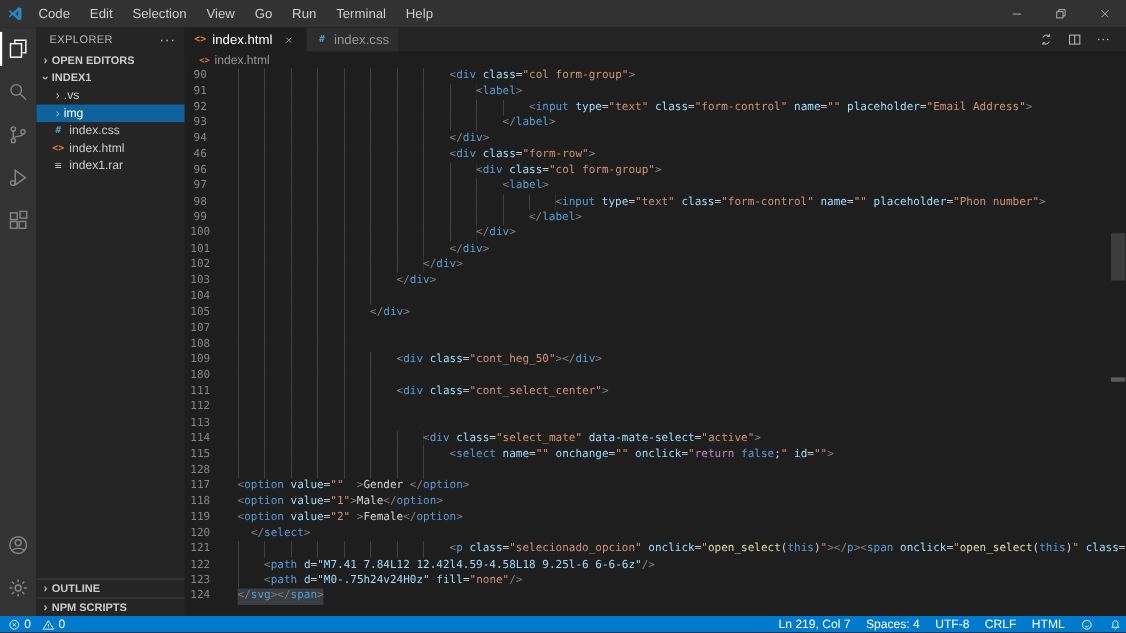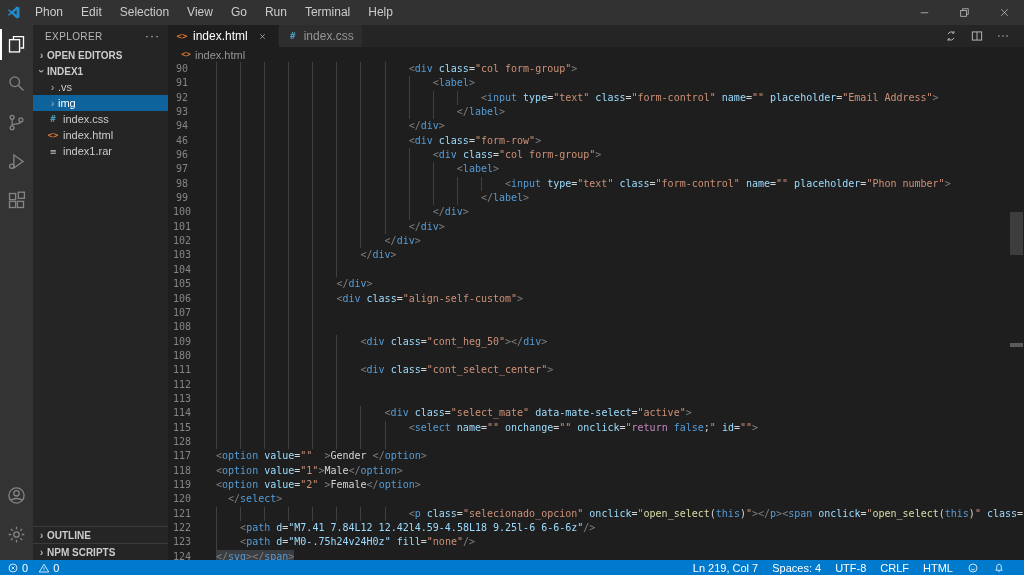--- a/index.html
+++ b/index.html
@@ -79,39 +79,39 @@
   .tk-e{color:var(--sx-plain);} .tk-s{color:var(--sx-string);} .tk-sb{color:var(--sx-stralt);}
   .tk-k{color:var(--sx-kw);} .tk-c{color:var(--sx-const);} .tk-f{color:var(--sx-fn);} .tk-x{color:var(--sx-plain);}
   .scroll-thumb{position:absolute;right:1px;width:13px;background:rgba(121,121,121,0.35);}
   .scroll-mark{position:absolute;right:1px;width:13px;background:#5a5a5a;}
 
   
   .statusbar{position:absolute;left:0;bottom:0;width:1024px;height:15px;background:var(--c-statusbar);
              display:flex;align-items:center;justify-content:space-between;font-size:11px;color:#ffffff;}
   .status-left,.status-right{display:flex;align-items:center;height:100%;}
   .status-left{padding-left:7px;}
-  .status-right{padding-right:19px;}
+  .status-right{padding-right:4px;}
   .st-item{display:flex;align-items:center;margin-right:10px;white-space:nowrap;}
   .status-right .st-item{margin:0 0 0 14px;}
   .st-item svg{width:12px;height:12px;fill:none;stroke:currentColor;stroke-width:1.6;margin-right:3px;}
   .status-right .st-item svg{margin:0;}
 </style>
 </head>
 <body>
 
 <div class="app" style="--c-titlebar: #323233; --c-activitybar: #333333; --c-sidebar: #252526; --c-editor: #1e1e1e; --c-tabbar: #252526; --c-tab-inactive: #2d2d2d; --c-statusbar: #007acc; --c-selection: #0e639c; --c-lnum: #858585; --c-guide: #404040; --sx-bracket: #808080; --sx-tag: #569cd6; --sx-attr: #9cdcfe; --sx-string: #ce9178; --sx-stralt: #9cdcfe; --sx-kw: #c586c0; --sx-const: #569cd6; --sx-fn: #dcdcaa; --sx-plain: #d4d4d4; --ic-css: #519aba; --ic-html: #e37933; --ic-archive: #c5c5c5;">
 
   <div class="titlebar">
     <span class="logo">
       <svg width="15" height="15" viewBox="0 0 24 24">
           <path fill="#2489ca" d="M17.2 2.4L21.6 4v16L17.2 21.6 9 13.9l-4.3 3.3-1.6-1 3.7-4.2-3.7-4.2 1.6-1L9 10.1l8.2-7.7zM17 8l-4.5 4L17 16V8z"></path>
         </svg>
     </span>
     <div class="menus">
-        <span class="menu-item">Phon</span>
+        <span class="menu-item">Code</span>
         <span class="menu-item">Edit</span>
         <span class="menu-item">Selection</span>
         <span class="menu-item">View</span>
         <span class="menu-item">Go</span>
         <span class="menu-item">Run</span>
         <span class="menu-item">Terminal</span>
         <span class="menu-item">Help</span>
       </div>
     <div class="wincontrols">
         <span class="winbtn">
@@ -286,21 +286,20 @@
           <div class="cl"><span class="num">96</span><span class="gd" style="width: 36ch;"></span><span class="ct">                                    <span class="tk-b">&lt;</span><span class="tk-t">div</span><span class="tk-x"> </span><span class="tk-a">class</span><span class="tk-e">=</span><span class="tk-s">"col form-group"</span><span class="tk-b">&gt;</span></span></div>
           <div class="cl"><span class="num">97</span><span class="gd" style="width: 40ch;"></span><span class="ct">                                        <span class="tk-b">&lt;</span><span class="tk-t">label</span><span class="tk-b">&gt;</span></span></div>
           <div class="cl"><span class="num">98</span><span class="gd" style="width: 48ch;"></span><span class="ct">                                                <span class="tk-b">&lt;</span><span class="tk-t">input</span><span class="tk-x"> </span><span class="tk-a">type</span><span class="tk-e">=</span><span class="tk-s">"text"</span><span class="tk-x"> </span><span class="tk-a">class</span><span class="tk-e">=</span><span class="tk-s">"form-control"</span><span class="tk-x"> </span><span class="tk-a">name</span><span class="tk-e">=</span><span class="tk-s">""</span><span class="tk-x"> </span><span class="tk-a">placeholder</span><span class="tk-e">=</span><span class="tk-s">"Phon number"</span><span class="tk-b">&gt;</span></span></div>
           <div class="cl"><span class="num">99</span><span class="gd" style="width: 44ch;"></span><span class="ct">                                            <span class="tk-b">&lt;/</span><span class="tk-t">label</span><span class="tk-b">&gt;</span></span></div>
           <div class="cl"><span class="num">100</span><span class="gd" style="width: 36ch;"></span><span class="ct">                                    <span class="tk-b">&lt;/</span><span class="tk-t">div</span><span class="tk-b">&gt;</span></span></div>
           <div class="cl"><span class="num">101</span><span class="gd" style="width: 32ch;"></span><span class="ct">                                <span class="tk-b">&lt;/</span><span class="tk-t">div</span><span class="tk-b">&gt;</span></span></div>
           <div class="cl"><span class="num">102</span><span class="gd" style="width: 28ch;"></span><span class="ct">                            <span class="tk-b">&lt;/</span><span class="tk-t">div</span><span class="tk-b">&gt;</span></span></div>
           <div class="cl"><span class="num">103</span><span class="gd" style="width: 24ch;"></span><span class="ct">                        <span class="tk-b">&lt;/</span><span class="tk-t">div</span><span class="tk-b">&gt;</span></span></div>
           <div class="cl"><span class="num">104</span><span class="gd" style="width: 24ch;"></span><span class="ct"></span></div>
           <div class="cl"><span class="num">105</span><span class="gd" style="width: 20ch;"></span><span class="ct">                    <span class="tk-b">&lt;/</span><span class="tk-t">div</span><span class="tk-b">&gt;</span></span></div>
-          <div class="cl"><span class="num">106</span><span class="gd" style="width: 20ch;"></span><span class="ct">                    <span class="tk-b">&lt;</span><span class="tk-t">div</span><span class="tk-x"> </span><span class="tk-a">class</span><span class="tk-e">=</span><span class="tk-s">"align-self-custom"</span><span class="tk-b">&gt;</span></span></div>
           <div class="cl"><span class="num">107</span><span class="gd" style="width: 20ch;"></span><span class="ct"></span></div>
           <div class="cl"><span class="num">108</span><span class="gd" style="width: 20ch;"></span><span class="ct"></span></div>
           <div class="cl"><span class="num">109</span><span class="gd" style="width: 24ch;"></span><span class="ct">                        <span class="tk-b">&lt;</span><span class="tk-t">div</span><span class="tk-x"> </span><span class="tk-a">class</span><span class="tk-e">=</span><span class="tk-s">"cont_heg_50"</span><span class="tk-b">&gt;</span><span class="tk-b">&lt;/</span><span class="tk-t">div</span><span class="tk-b">&gt;</span></span></div>
           <div class="cl"><span class="num">180</span><span class="gd" style="width: 24ch;"></span><span class="ct"></span></div>
           <div class="cl"><span class="num">111</span><span class="gd" style="width: 24ch;"></span><span class="ct">                        <span class="tk-b">&lt;</span><span class="tk-t">div</span><span class="tk-x"> </span><span class="tk-a">class</span><span class="tk-e">=</span><span class="tk-s">"cont_select_center"</span><span class="tk-b">&gt;</span></span></div>
           <div class="cl"><span class="num">112</span><span class="gd" style="width: 24ch;"></span><span class="ct"></span></div>
           <div class="cl"><span class="num">113</span><span class="gd" style="width: 24ch;"></span><span class="ct"></span></div>
           <div class="cl"><span class="num">114</span><span class="gd" style="width: 28ch;"></span><span class="ct">                            <span class="tk-b">&lt;</span><span class="tk-t">div</span><span class="tk-x"> </span><span class="tk-a">class</span><span class="tk-e">=</span><span class="tk-s">"select_mate"</span><span class="tk-x"> </span><span class="tk-a">data-mate-select</span><span class="tk-e">=</span><span class="tk-s">"active"</span><span class="tk-b">&gt;</span></span></div>
           <div class="cl"><span class="num">115</span><span class="gd" style="width: 32ch;"></span><span class="ct">                                <span class="tk-b">&lt;</span><span class="tk-t">select</span><span class="tk-x"> </span><span class="tk-a">name</span><span class="tk-e">=</span><span class="tk-s">""</span><span class="tk-x"> </span><span class="tk-a">onchange</span><span class="tk-e">=</span><span class="tk-s">""</span><span class="tk-x"> </span><span class="tk-a">onclick</span><span class="tk-e">=</span><span class="tk-s">"</span><span class="tk-k">return</span><span class="tk-x"> </span><span class="tk-c">false</span><span class="tk-x">;</span><span class="tk-s">"</span><span class="tk-x"> </span><span class="tk-a">id</span><span class="tk-e">=</span><span class="tk-s">""</span><span class="tk-b">&gt;</span></span></div>
           <div class="cl"><span class="num">128</span><span class="gd" style="width: 32ch;"></span><span class="ct"></span></div>

